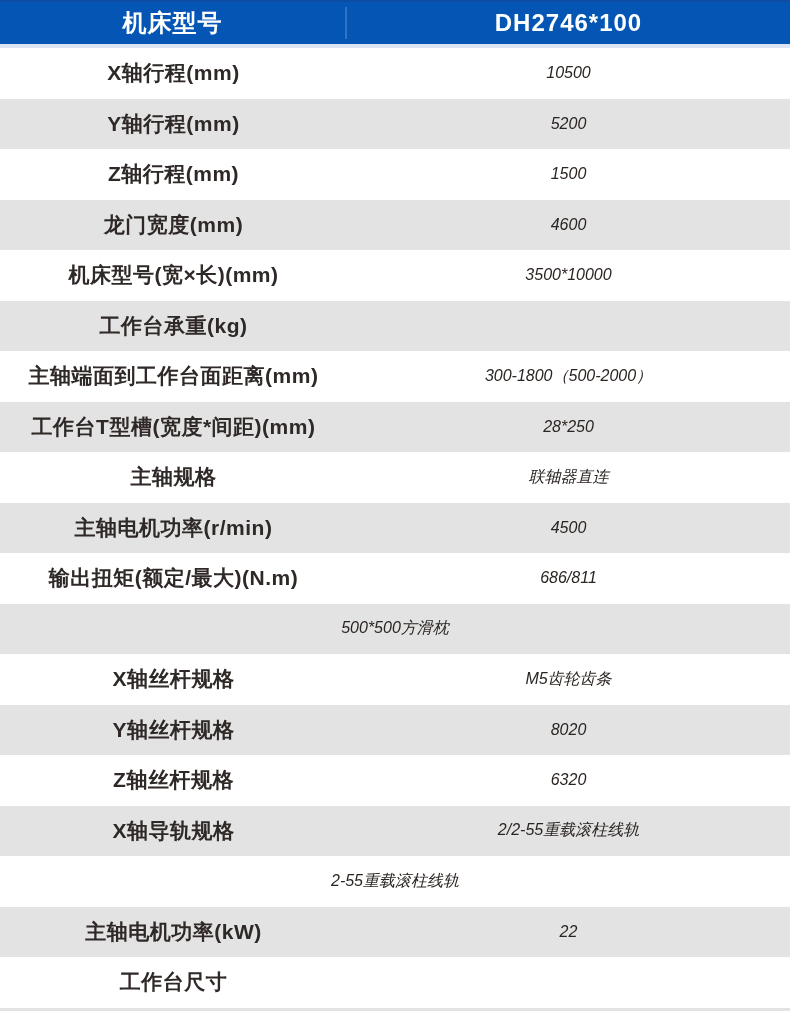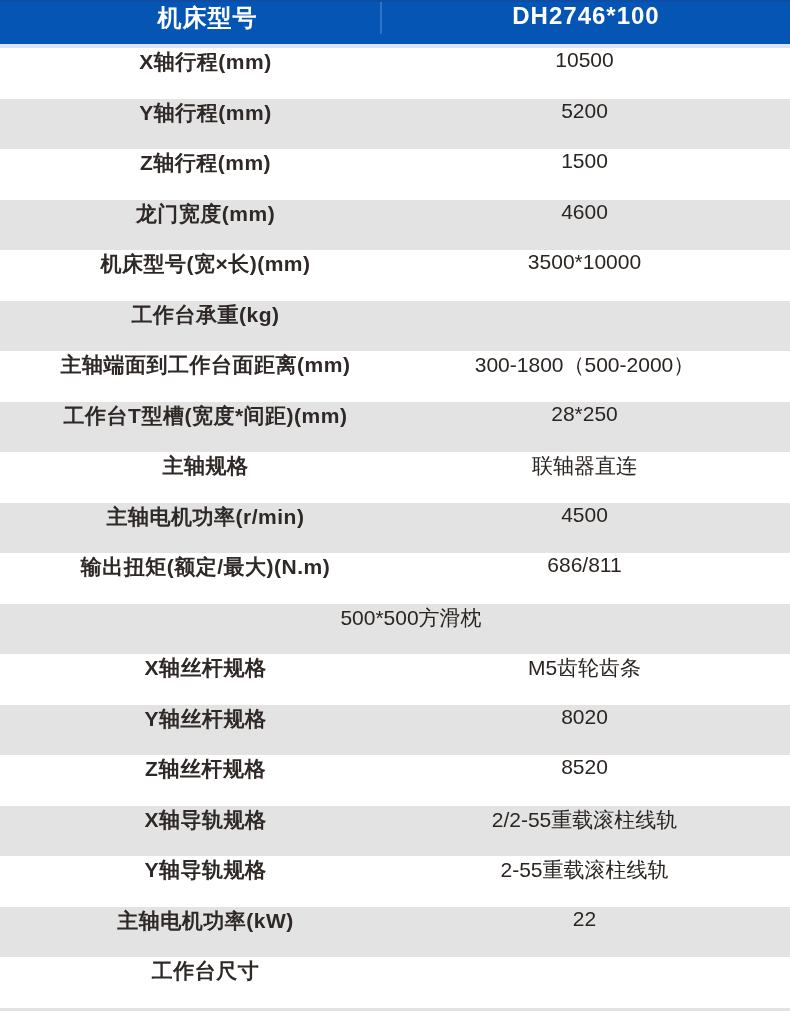--- a/index.html
+++ b/index.html
@@ -23,25 +23,24 @@
   .spec-table {
     width: 790px;
     height: 1011px;
     display: flex;
     flex-direction: column;
   }
   .header-row {
     height: 44px;
     flex: 0 0 44px;
     display: flex;
-    align-items: flex-start;
+    align-items: center;
     background: var(--header-bg);
     border-top: 2px solid var(--header-top);
     color: var(--header-text);
-    padding-left: 35px;
   }
   .header-cell {
     display: flex;
     align-items: center;
     justify-content: center;
     font-weight: bold;
     font-size: 24px;
     letter-spacing: 1px;
   }
   .header-cell.left {
@@ -58,40 +57,40 @@
   }
   .rows {
     flex: 1;
     display: flex;
     flex-direction: column;
   }
   .row {
     height: 50.5px;
     flex: 0 0 50.5px;
     display: flex;
-    align-items: flex-start;
+    align-items: center;
     background: #ffffff;
-    padding-left: 32px;
   }
   .row.alt {
     background: var(--row-alt-bg);
   }
   .cell-label {
     width: 347px;
     text-align: center;
     font-weight: bold;
     font-size: 21px;
     letter-spacing: 0.5px;
     color: var(--label-color);
   }
   .cell-value {
     flex: 1;
     text-align: center;
-    font-size: 21px;
+    font-size: 16px;
     color: var(--value-color);
+    font-style: italic;
   }
   .bottom-strip {
     flex: 1;
     background: var(--row-alt-bg);
   }
 </style>
 </head>
 <body>
 
 <div class="spec-table">
@@ -164,30 +163,29 @@
     <div class="cell-value">M5齿轮齿条</div>
   </div>
 
   <div class="row alt">
     <div class="cell-label">Y轴丝杆规格</div>
     <div class="cell-value">8020</div>
   </div>
 
   <div class="row">
     <div class="cell-label">Z轴丝杆规格</div>
-    <div class="cell-value">8520</div>
+    <div class="cell-value">6320</div>
   </div>
 
   <div class="row alt">
     <div class="cell-label">X轴导轨规格</div>
     <div class="cell-value">2/2-55重载滚柱线轨</div>
   </div>
 
   <div class="row">
-    <div class="cell-label">Y轴导轨规格</div>
     <div class="cell-value">2-55重载滚柱线轨</div>
   </div>
 
   <div class="row alt">
     <div class="cell-label">主轴电机功率(kW)</div>
     <div class="cell-value">22</div>
   </div>
 
   <div class="row">
     <div class="cell-label">工作台尺寸</div>

